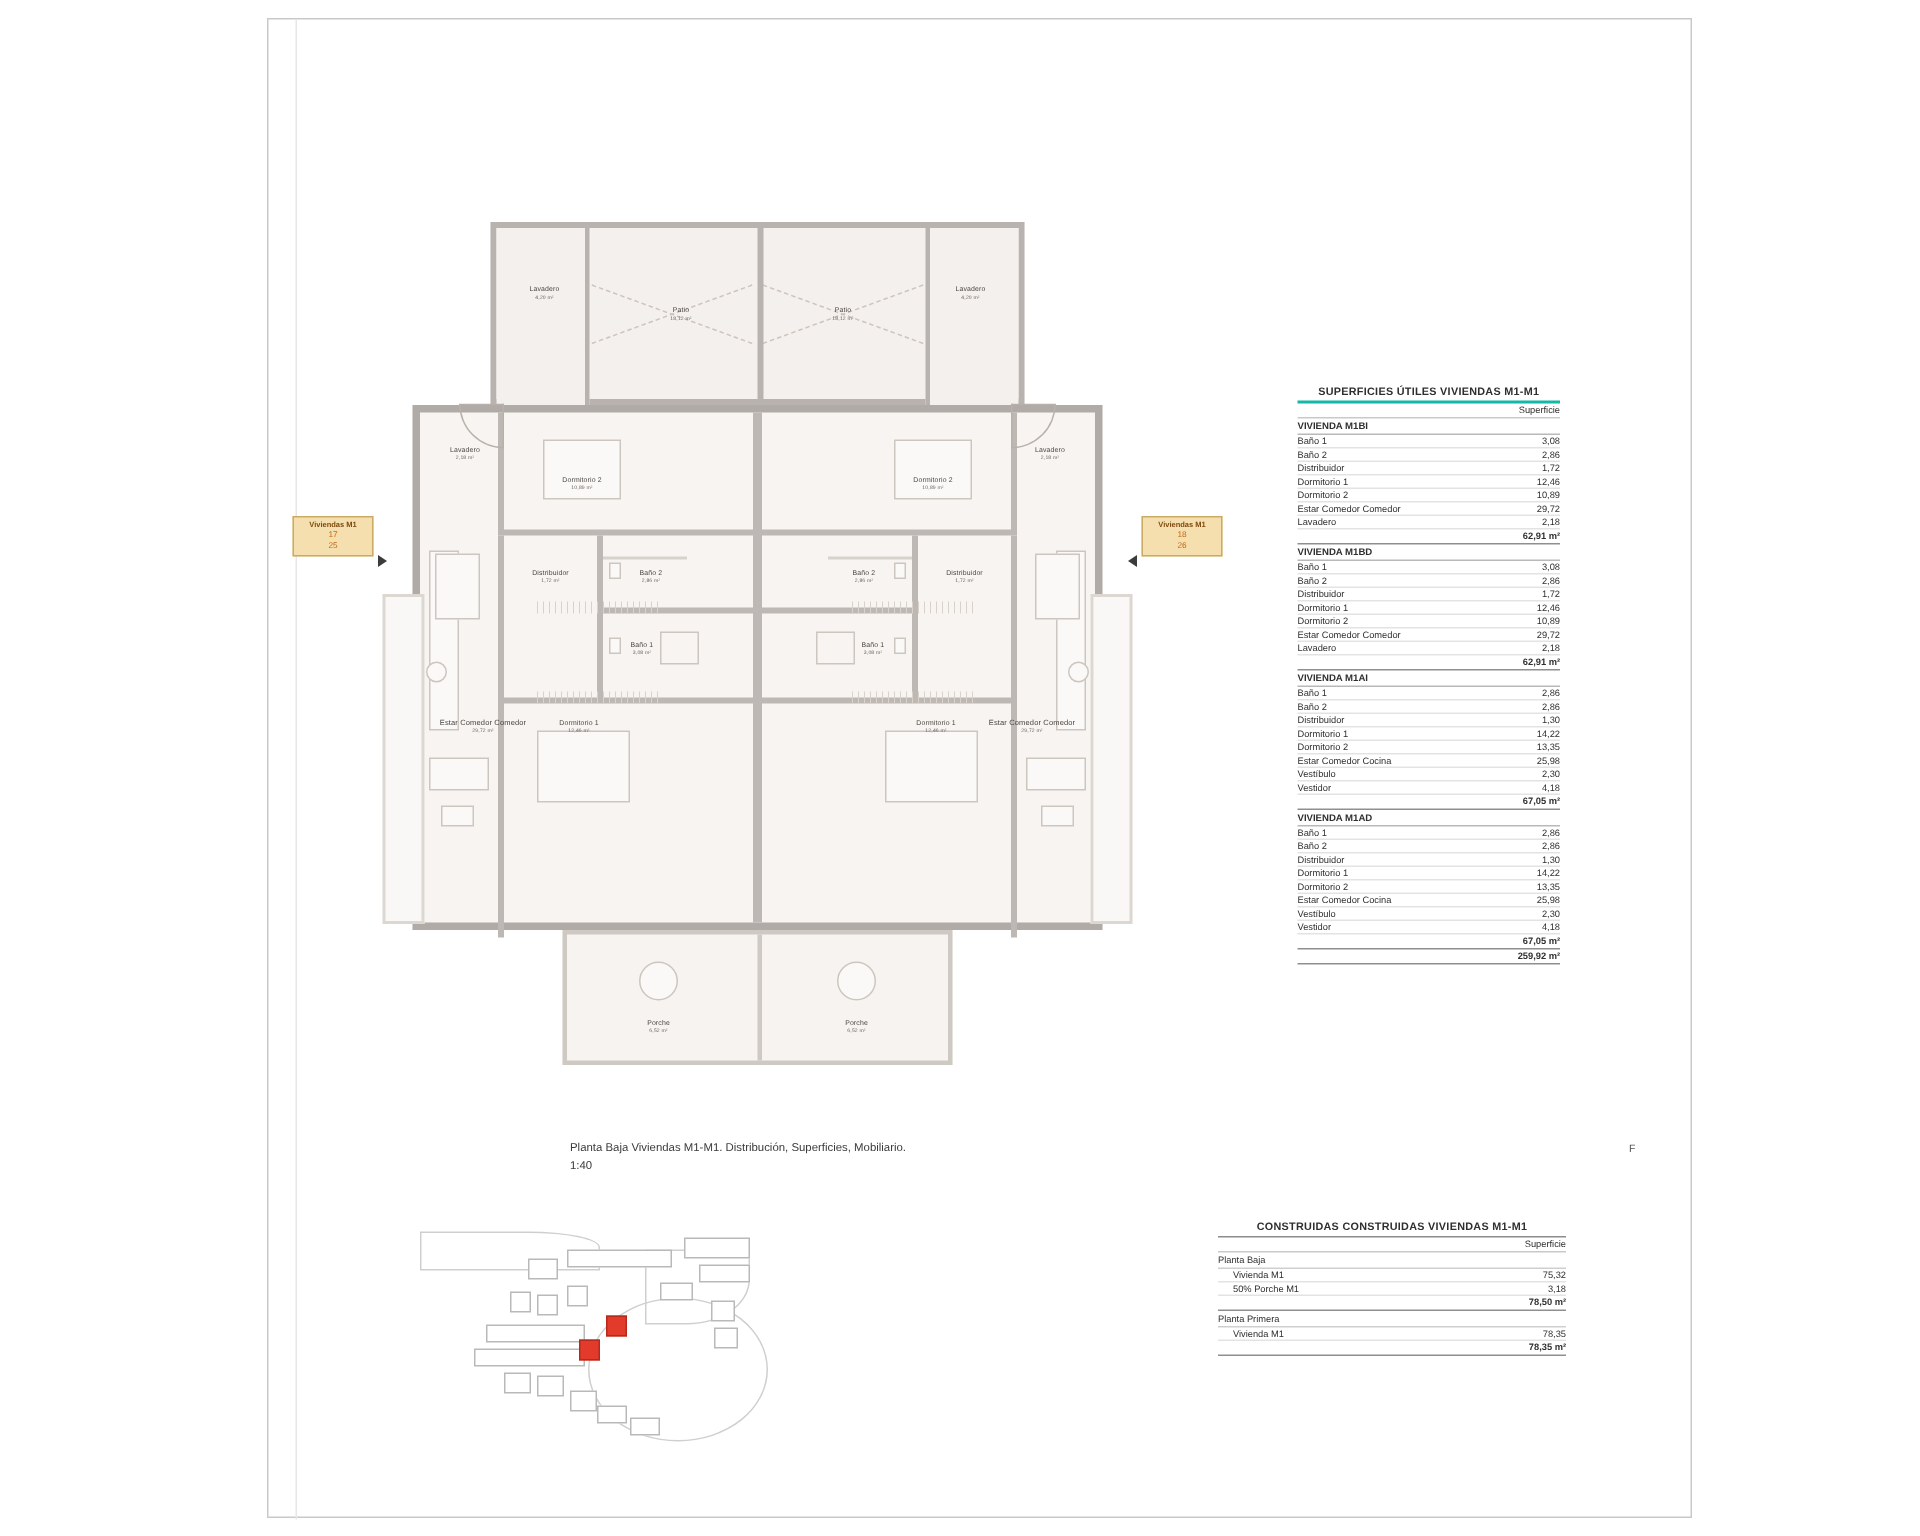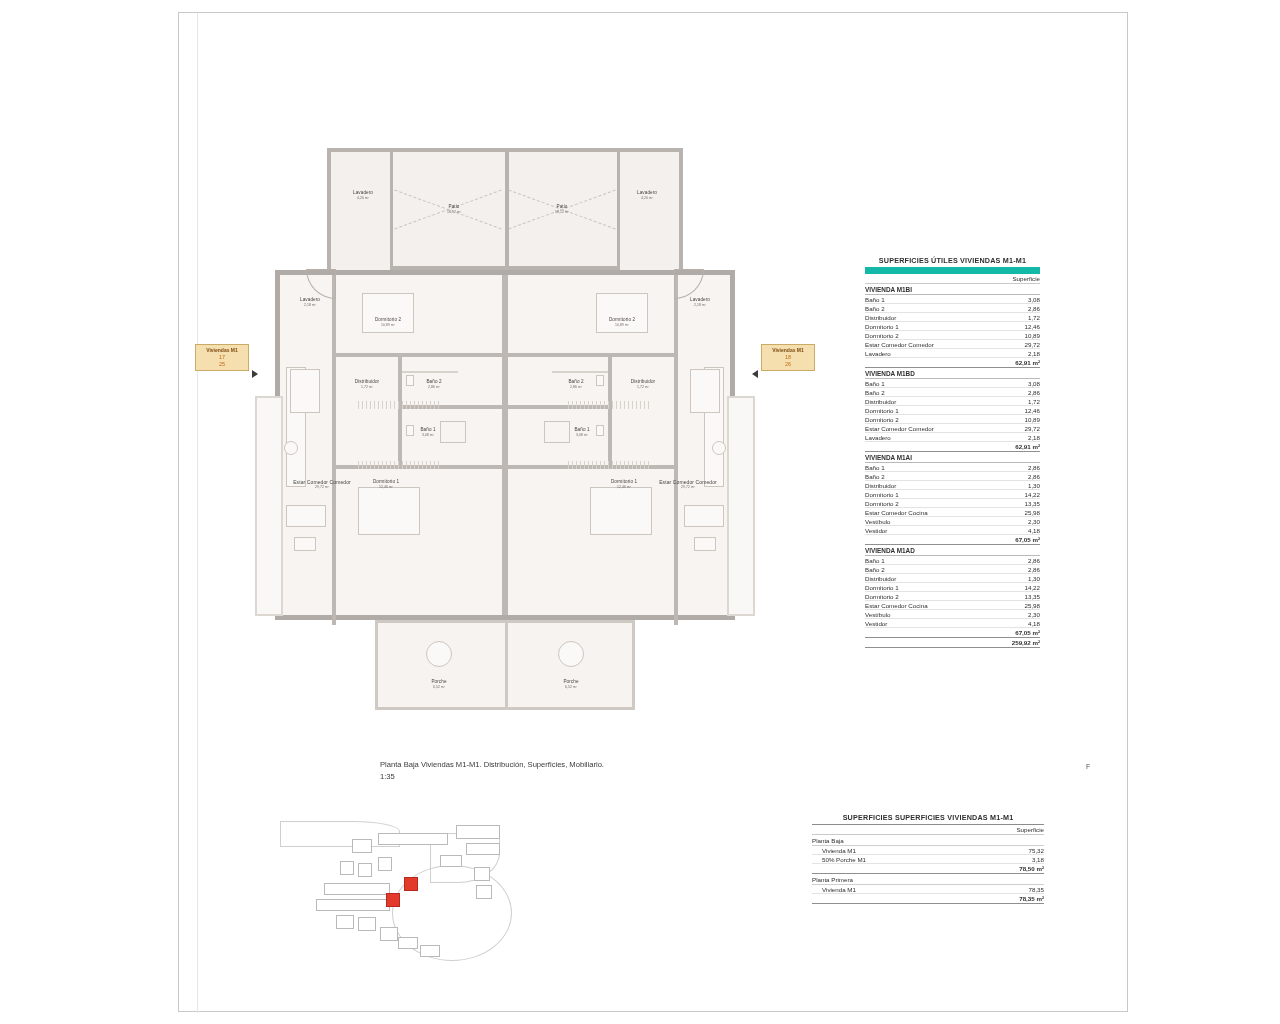--- a/index.html
+++ b/index.html
@@ -93,21 +93,21 @@
   .sheet-mark { position:absolute; left:1086px; top:763px; font-size:7px; color:#555; }
 
   
   .site { position:absolute; left:280px; top:805px; width:300px; height:160px; }
   .site .blk { position:absolute; background:#fff; border:1px solid #b9b9b9; }
   .site .hl { position:absolute; background:#e23b2c; border:1px solid #b52a1d; }
   .site .road { position:absolute; border:1px solid #cfcfcf; background:transparent; }
 
   
   .tbl { position:absolute; font-size:6.2px; color:#2f2f2f; }
-  .tbl .title { font-weight:bold; font-size:7.2px; letter-spacing:.2px; text-align:center; border-bottom:7px solid #14b8a6; padding-bottom:2px; }
+  .tbl .title { font-weight:bold; font-size:7.2px; letter-spacing:.2px; text-align:center; border-bottom:2px solid #14b8a6; padding-bottom:2px; }
   .tbl .subhead { text-align:right; border-bottom:1px solid #c9c9c9; padding:1px 0; }
   .tbl .grp { font-weight:bold; font-size:6.4px; border-bottom:1px solid #b9b9b9; padding:2px 0 1px; }
   .tbl .row { display:flex; justify-content:space-between; border-bottom:1px solid #e3e3e3; padding:0.5px 0; }
   .tbl .row .v { text-align:right; }
   .tbl .tot { display:flex; justify-content:flex-end; font-weight:bold; border-bottom:1px solid #8f8f8f; padding:1px 0; }
   .tbl .tot2 { display:flex; justify-content:flex-end; font-weight:bold; border-bottom:1px solid #8f8f8f; padding:1px 0; }
   .tbl .row.indent .k { padding-left:10px; }
   .tbl .sec { padding:2px 0 1px; border-bottom:1px solid #cfcfcf; }
 
   #t-utiles { left:865px; top:256px; width:175px; }
@@ -288,21 +288,21 @@
   <div class="entry-tag" style="right:-60px; top:196px; width:54px;">
     <div class="t1">Viviendas M1</div>
     <div class="t2">18</div>
     <div class="t2">26</div>
   </div>
   <div class="arrow-left" style="right:-3px; top:222px;"></div>
 </div>
 
 <div class="caption">
   <div class="c1">Planta Baja Viviendas M1-M1. Distribución, Superficies, Mobiliario.</div>
-  <div class="c2">1:35</div>
+  <div class="c2">1:40</div>
 </div>
 <div class="sheet-mark">F</div>
 
 <div class="site">
   <div class="road" style="left:0; top:16px; width:120px; height:26px; border-radius:0 40% 0 0;"></div>
   <div class="road" style="left:112px; top:60px; width:120px; height:96px; border-radius:50%;"></div>
   <div class="road" style="left:150px; top:28px; width:70px; height:50px; border-radius:0 0 60% 0;"></div>
 
   <div class="blk" style="left:72px; top:34px; width:20px; height:14px;"></div>
   <div class="blk" style="left:98px; top:28px; width:70px; height:12px;"></div>
@@ -456,21 +456,21 @@
       <div class="row">
         <span class="k">Vestidor</span>
         <span class="v">4,18</span>
       </div>
       <div class="tot">67,05 m²</div>
     </div>
   <div class="tot2">259,92 m²</div>
 </div>
 
 <div class="tbl" id="t-constr">
-  <div class="title">SUPERFICIES SUPERFICIES VIVIENDAS M1-M1</div>
+  <div class="title">CONSTRUIDAS CONSTRUIDAS VIVIENDAS M1-M1</div>
   <div class="subhead">Superficie</div>
   <div id="constr-body">
       <div class="sec">Planta Baja</div>
       <div class="row indent">
         <span class="k">Vivienda M1</span>
         <span class="v">75,32</span>
       </div>
       <div class="row indent">
         <span class="k">50% Porche M1</span>
         <span class="v">3,18</span>

